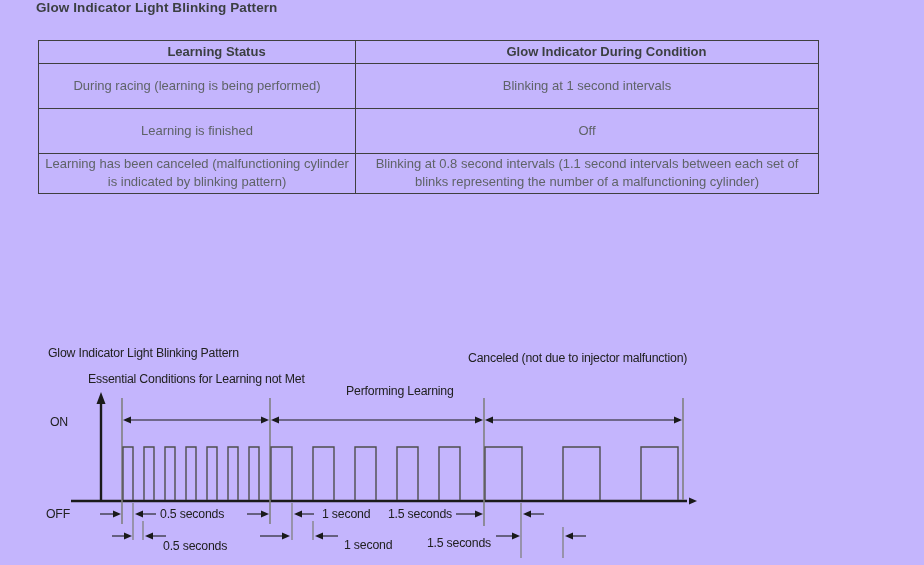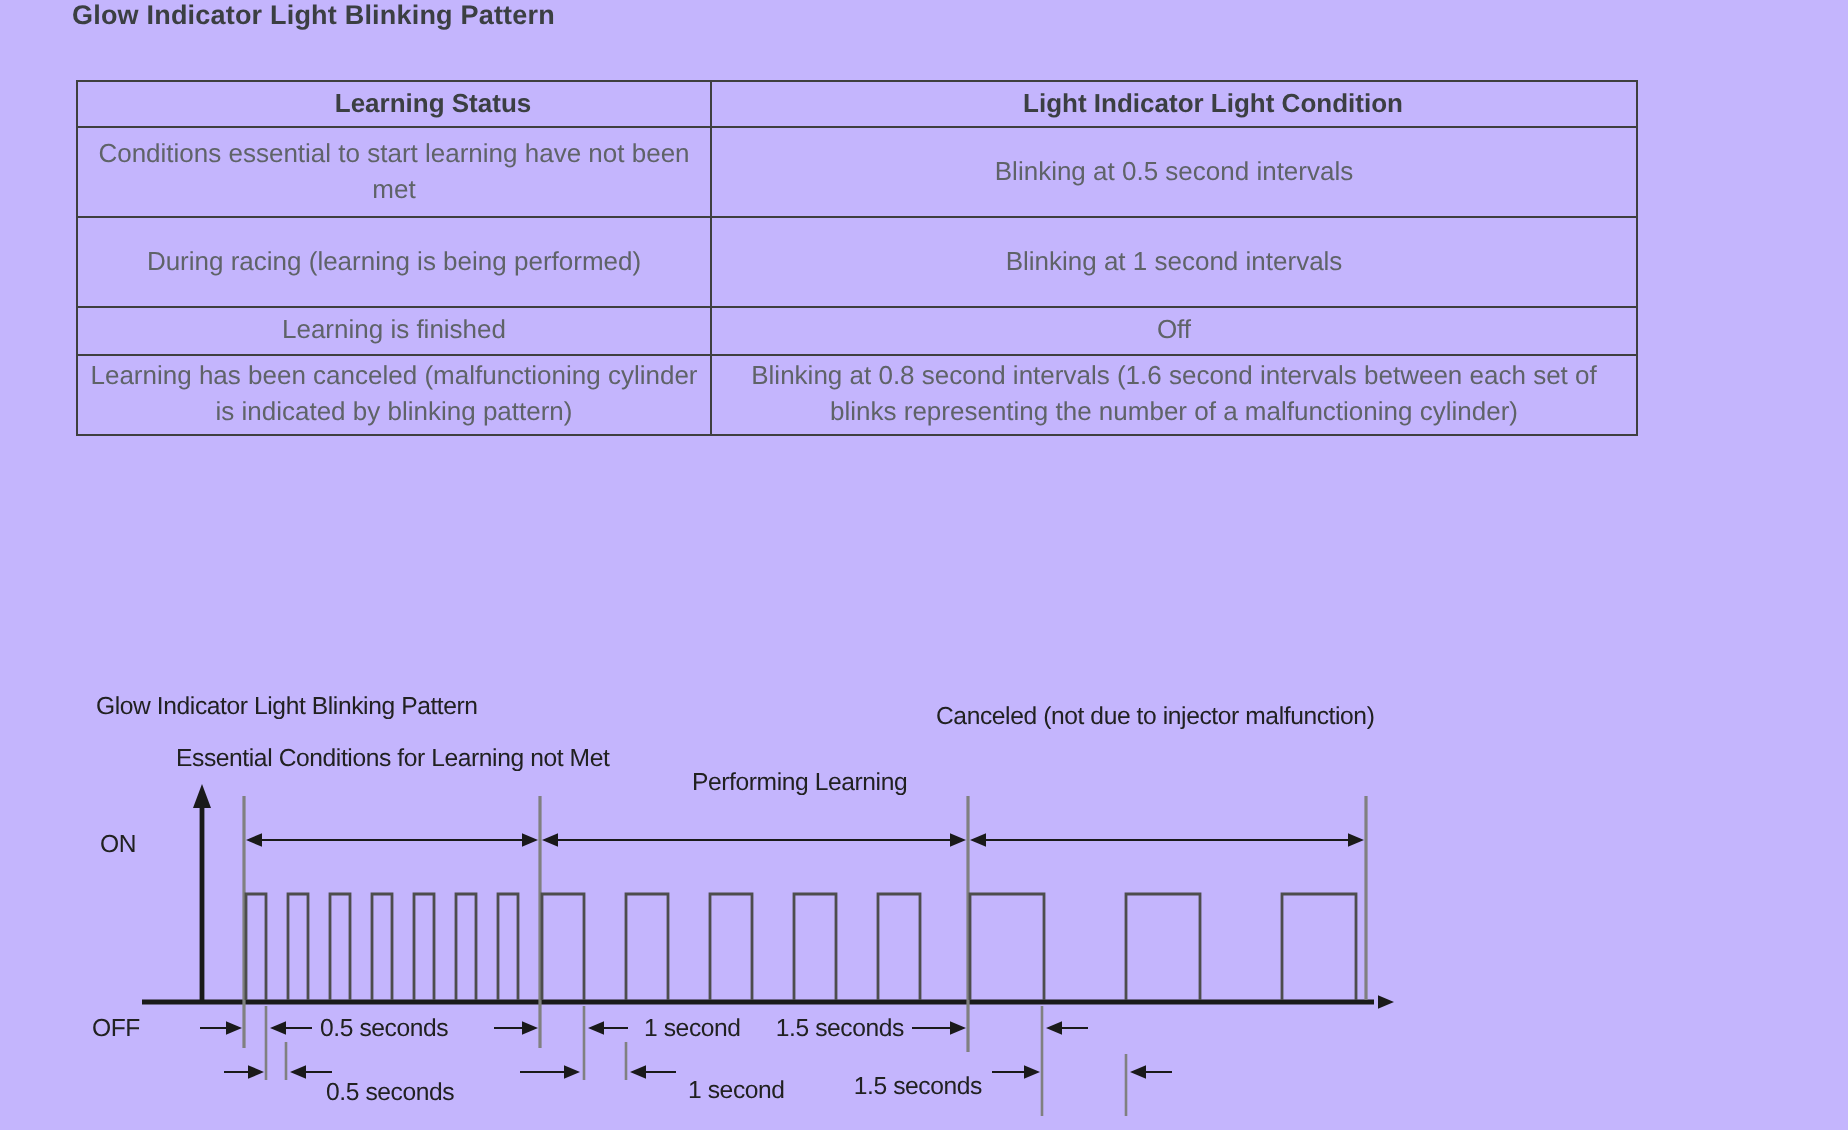--- a/index.html
+++ b/index.html
@@ -33,39 +33,35 @@
   <h1 class="title">Glow Indicator Light Blinking Pattern</h1>
 
   <table class="status-table">
     <colgroup>
         <col class="c1">
         <col class="c2">
       </colgroup>
     <thead>
       <tr>
         <th>Learning Status</th>
-        <th>Light Indicator Light Condition</th>
+        <th>Glow Indicator During Condition</th>
       </tr>
     </thead>
     <tbody>
-      <tr>
-        <td>Conditions essential to start learning have not been met</td>
-        <td>Blinking at 0.5 second intervals</td>
-      </tr>
       <tr>
         <td>During racing (learning is being performed)</td>
         <td>Blinking at 1 second intervals</td>
       </tr>
       <tr>
         <td>Learning is finished</td>
         <td>Off</td>
       </tr>
       <tr>
         <td>Learning has been canceled (malfunctioning cylinder is indicated by blinking pattern)</td>
-        <td>Blinking at 0.8 second intervals (1.6 second intervals between each set of blinks representing the number of a malfunctioning cylinder)</td>
+        <td>Blinking at 0.8 second intervals (1.1 second intervals between each set of blinks representing the number of a malfunctioning cylinder)</td>
       </tr>
     </tbody>
   </table>
 
   <div class="diagram-wrap">
     <svg id="diagram-svg" width="924" height="235" viewBox="0 330 924 235">
         <text x="48" y="357" font-size="12.3" fill="#212121">Glow Indicator Light Blinking Pattern</text>
         <text x="88" y="383" font-size="12.3" fill="#212121">Essential Conditions for Learning not Met</text>
         <text x="346" y="395" font-size="12.3" fill="#212121">Performing Learning</text>
         <text x="468" y="362" font-size="12.3" fill="#212121">Canceled (not due to injector malfunction)</text>

